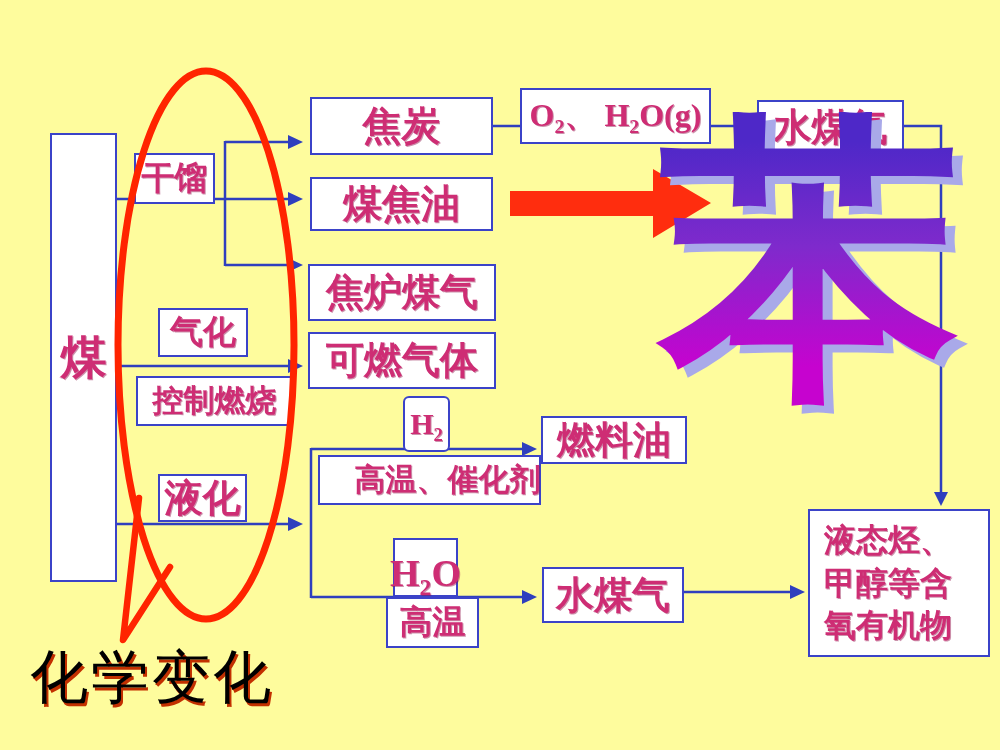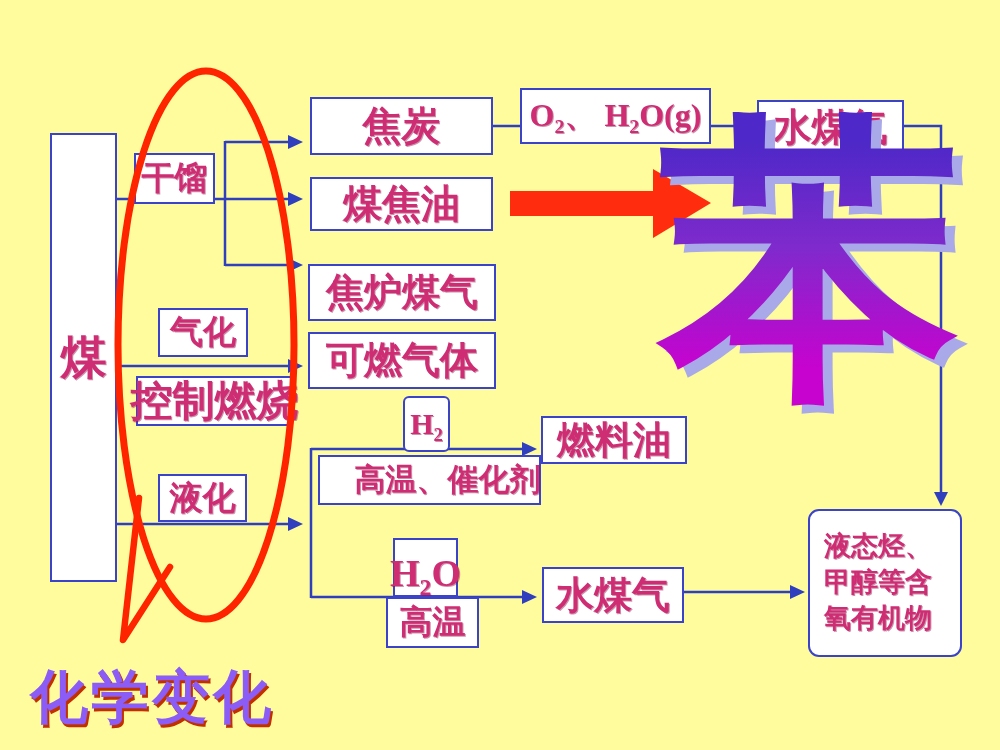--- a/index.html
+++ b/index.html
@@ -23,22 +23,22 @@
     position:absolute;width:310px;text-align:center;line-height:1;
     font-size:300px;font-weight:bold;z-index:4;pointer-events:none;
   }
   .benzene-shadow{left:665px;top:120px;color:#A9A9E9;z-index:4;}
   .benzene-main{
     left:655px;top:112px;z-index:5;color:#8B2BC9;
     background:linear-gradient(180deg,#4E28C8 10%,#7F2ACC 45%,#C603CF 85%);
     -webkit-background-clip:text;background-clip:text;-webkit-text-fill-color:transparent;
   }
   .caption{
-    position:absolute;left:30px;top:659px;z-index:6;
-    font-size:58px;font-weight:bold;letter-spacing:3px;color:#8b5cf6;
+    position:absolute;left:30px;top:639px;z-index:6;
+    font-size:58px;font-weight:normal;letter-spacing:3px;color:#000000;
     text-shadow:2px 3px 0 #C23000;
   }
 </style>
 </head>
 <body>
 
 <div class="stage">
 
   <svg class="layer blue-layer" viewBox="0 0 1000 750" xmlns="http://www.w3.org/2000/svg">
     <g stroke="#2F3FBE" stroke-width="2.5" fill="none">
@@ -85,29 +85,29 @@
   </div>
 
   <div class="box" style="left:308px;top:264px;width:188px;height:57px;font-size:38px;">
     <span>焦炉煤气</span>
   </div>
 
   <div class="box" style="left:158px;top:308px;width:90px;height:49px;font-size:33px;">
     <span>气化</span>
   </div>
 
-  <div class="box" style="left:136px;top:376px;width:157px;height:50px;font-size:42px;">
+  <div class="box" style="left:136px;top:376px;width:157px;height:50px;font-size:31px;">
     <span>控制燃烧</span>
   </div>
 
   <div class="box" style="left:308px;top:332px;width:188px;height:57px;font-size:38px;">
     <span>可燃气体</span>
   </div>
 
-  <div class="box" style="left:158px;top:474px;width:89px;height:48px;font-size:33px;">
+  <div class="box" style="left:158px;top:474px;width:89px;height:48px;font-size:38px;">
     <span>液化</span>
   </div>
 
   <div class="box" style="left:403px;top:396px;width:47px;height:56px;font-size:30px;border-radius:6px;">
     <span><span>H</span><sub>2</sub></span>
   </div>
 
   <div class="box" style="left:318px;top:455px;width:223px;height:50px;font-size:31px;padding-left:36px;">
     <span>高温、催化剂</span>
   </div>
@@ -129,21 +129,21 @@
   </div>
 
   <div class="box" style="left:520px;top:88px;width:191px;height:56px;font-size:32px;">
     <span><span>O</span><sub>2</sub><span>、 H</span><sub>2</sub><span>O(g)</span></span>
   </div>
 
   <div class="box" style="left:757px;top:100px;width:147px;height:55px;font-size:38px;">
     <span>水煤气</span>
   </div>
 
-  <div class="box multiline" style="left:808px;top:509px;width:154px;height:148px;font-size:27px;border-radius:11px;">
+  <div class="box multiline" style="left:808px;top:509px;width:182px;height:148px;font-size:32px;">
     <span>液态烃、</span>
     <span>甲醇等含</span>
     <span>氧有机物</span>
   </div>
 
   <svg class="layer red-layer" viewBox="0 0 1000 750" xmlns="http://www.w3.org/2000/svg">
     <ellipse cx="206" cy="345" rx="88" ry="274" fill="none" stroke="#FF2400" stroke-width="7"></ellipse>
     <polyline points="139,498 123,640 170,567" fill="none" stroke="#FF2400" stroke-width="6.5" stroke-linecap="round" stroke-linejoin="round"></polyline>
     <polygon points="510,191 653,191 653,169 711,203 653,238 653,216 510,216" fill="#FF2D0E"></polygon>
   </svg>

